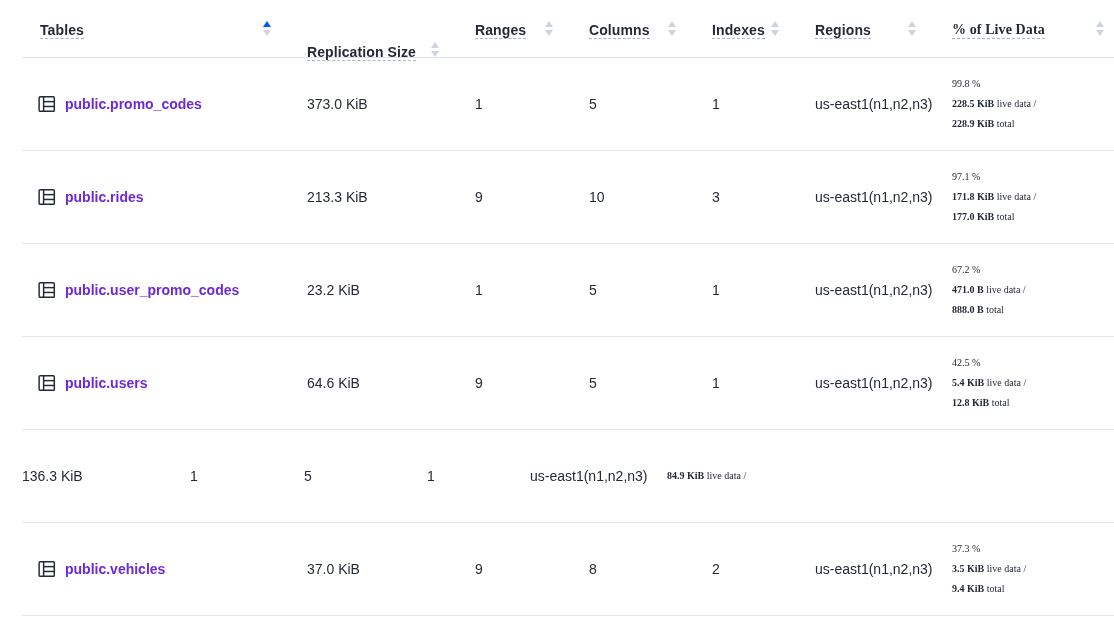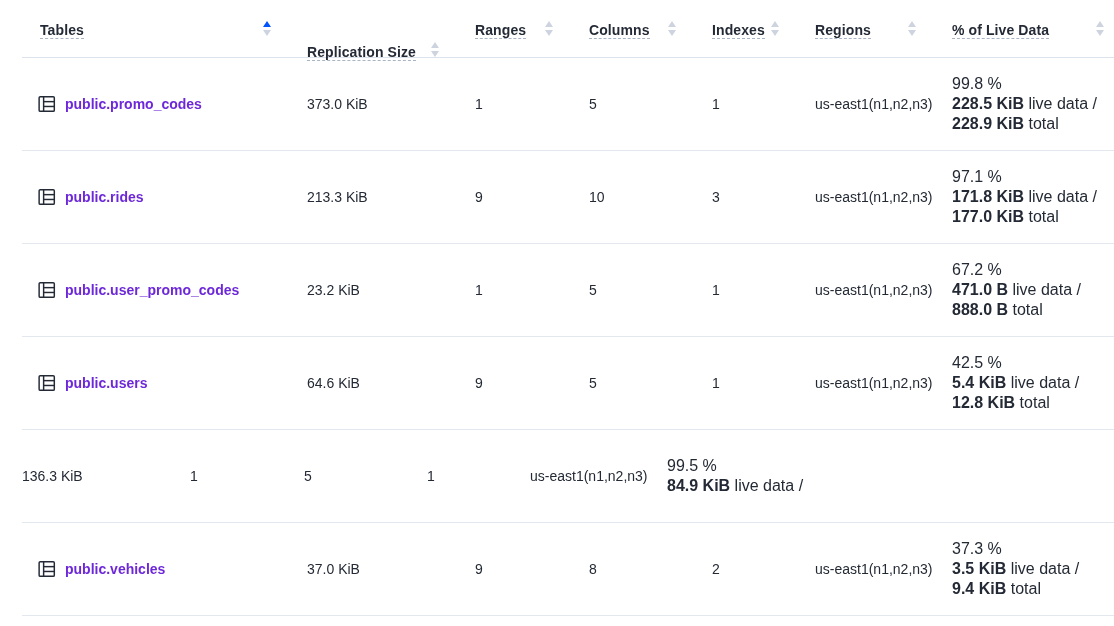--- a/index.html
+++ b/index.html
@@ -75,40 +75,40 @@
     white-space: nowrap;
     overflow: hidden;
   }
   
   .c1 { width: 285px; }
   .c2 { width: 168px; align-items: flex-end; }
   .c3 { width: 114px; }
   .c4 { width: 123px; justify-content: space-between; }
   .c5 { width: 103px; }
   .c6 { width: 137px; }
-  .c7 { flex: 1; min-width: 0; padding-right: 10px; }
+  .c7 { flex: 1; min-width: 0; padding-right: 10px; font-family: Liberation Serif, serif; }
 
   .th.c1 { padding-left: 18px; }
   .td.c1 {
     padding-left: 16px;
     display: flex;
     align-items: center;
     gap: 9px;
   }
   .tbl-icon { display: inline-flex; flex: 0 0 auto; }
   .tbl-name {
     font-weight: 700;
     font-size: 14px;
     color: #6d28d9;
     cursor: pointer;
   }
   .td.c7 {
     white-space: normal;
     line-height: 20px;
-    font-size: 16px;
+    font-size: 10px;
   }
   .td.c7 .num { font-weight: 700; }
 </style>
 </head>
 <body>
 
 <div class="page">
   <div class="grid">
 
     <div class="thead">
@@ -259,21 +259,20 @@
       </div>
     </div>
 
     <div class="tr">
       <div class="td c2">136.3 KiB</div>
       <div class="td c3">1</div>
       <div class="td c4">5</div>
       <div class="td c5">1</div>
       <div class="td c6">us-east1(n1,n2,n3)</div>
       <div class="td c7">
-        <div>99.5 %</div>
         <div><span class="num">84.9 KiB</span><span> live data /</span></div>
       </div>
     </div>
 
     <div class="tr">
       <div class="td c1">
         <span class="tbl-icon">
           <svg width="18" height="18" viewBox="0 0 16 16" fill="none" stroke="#242a35" stroke-width="1.3">
             <rect x="1" y="1.5" width="13.5" height="13" rx="1"></rect>
             <line x1="5" y1="1.5" x2="5" y2="14.5"></line>

